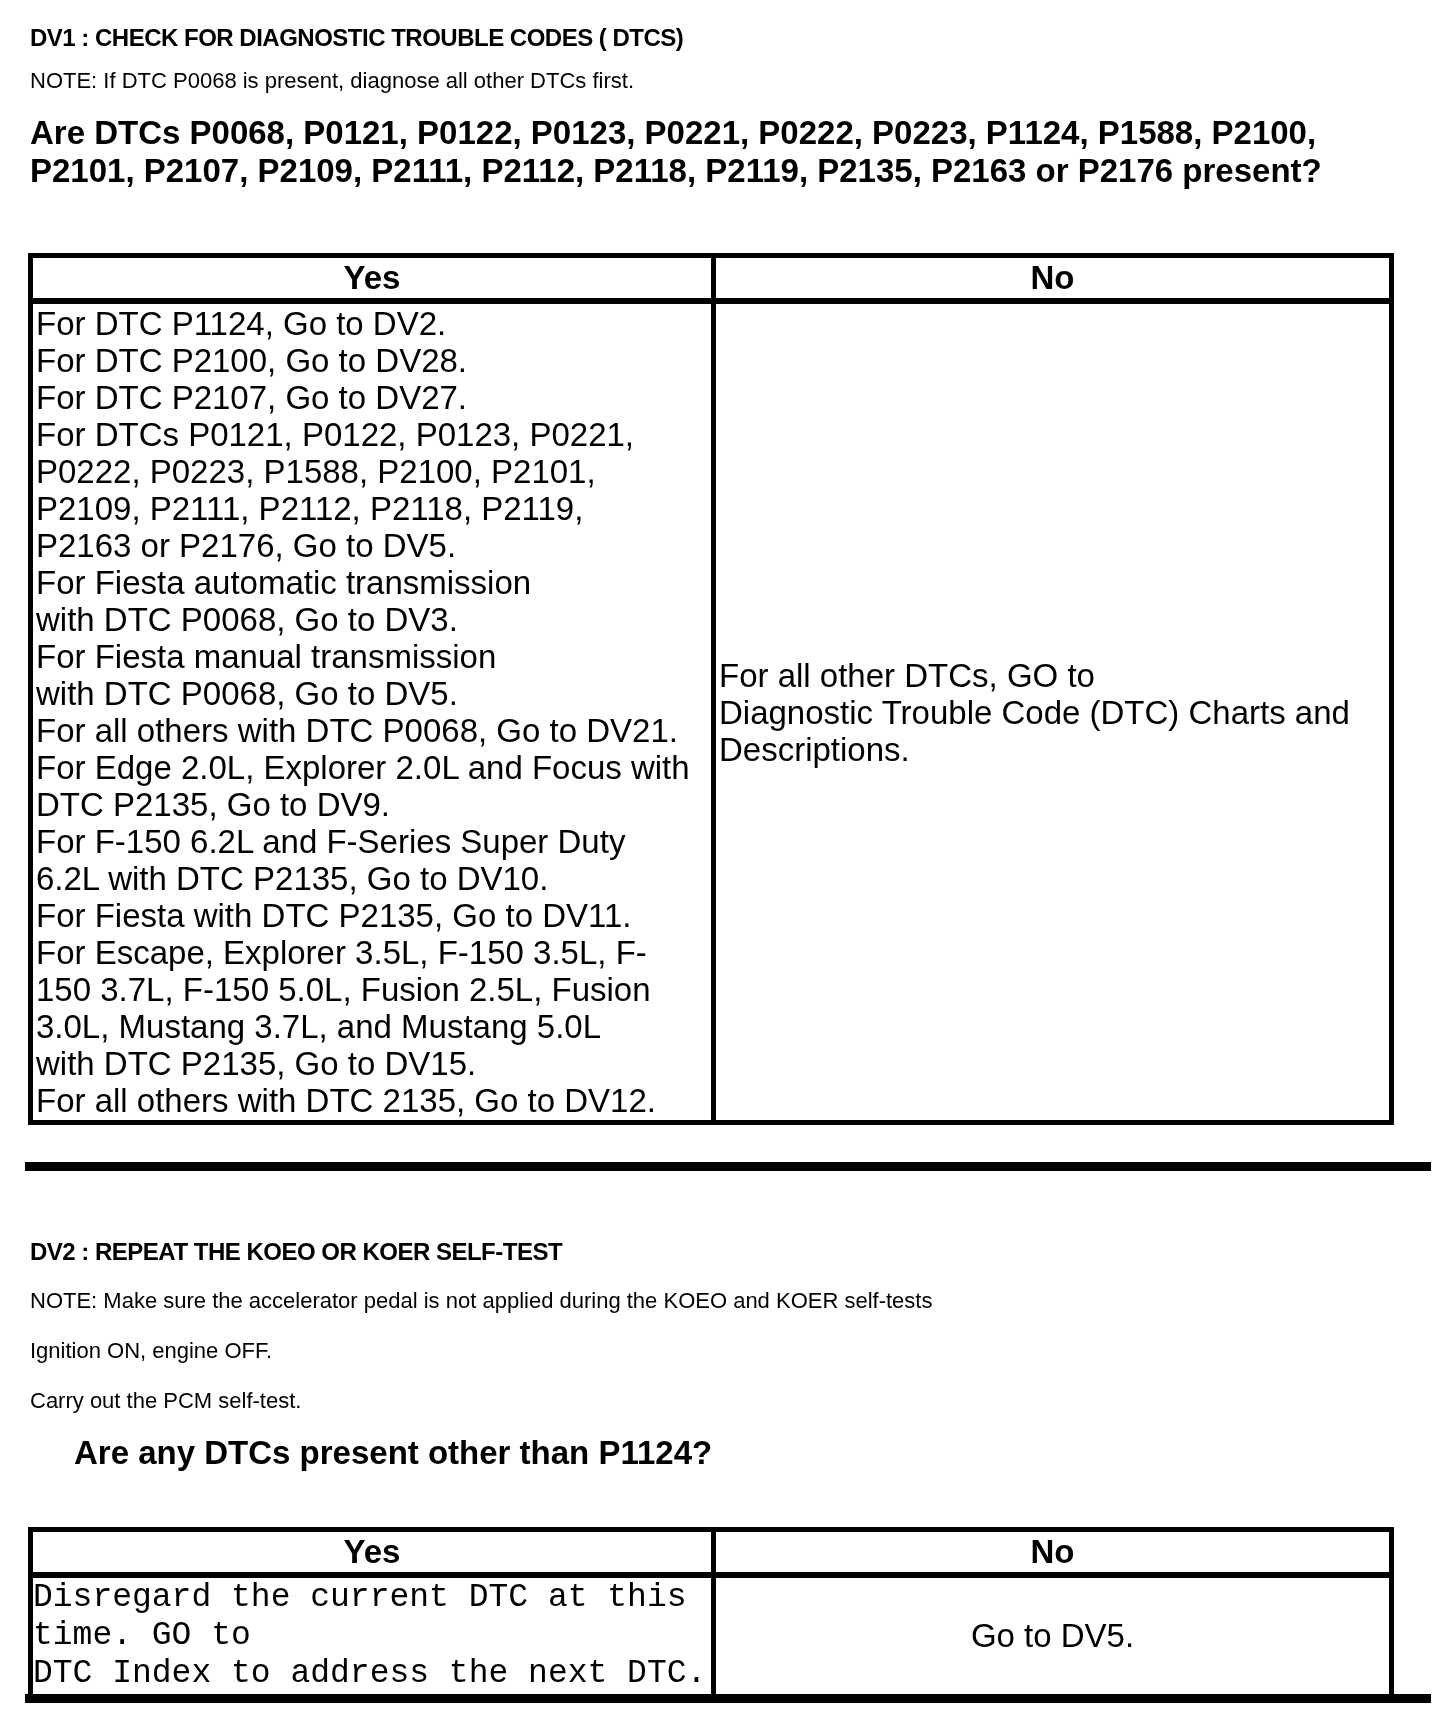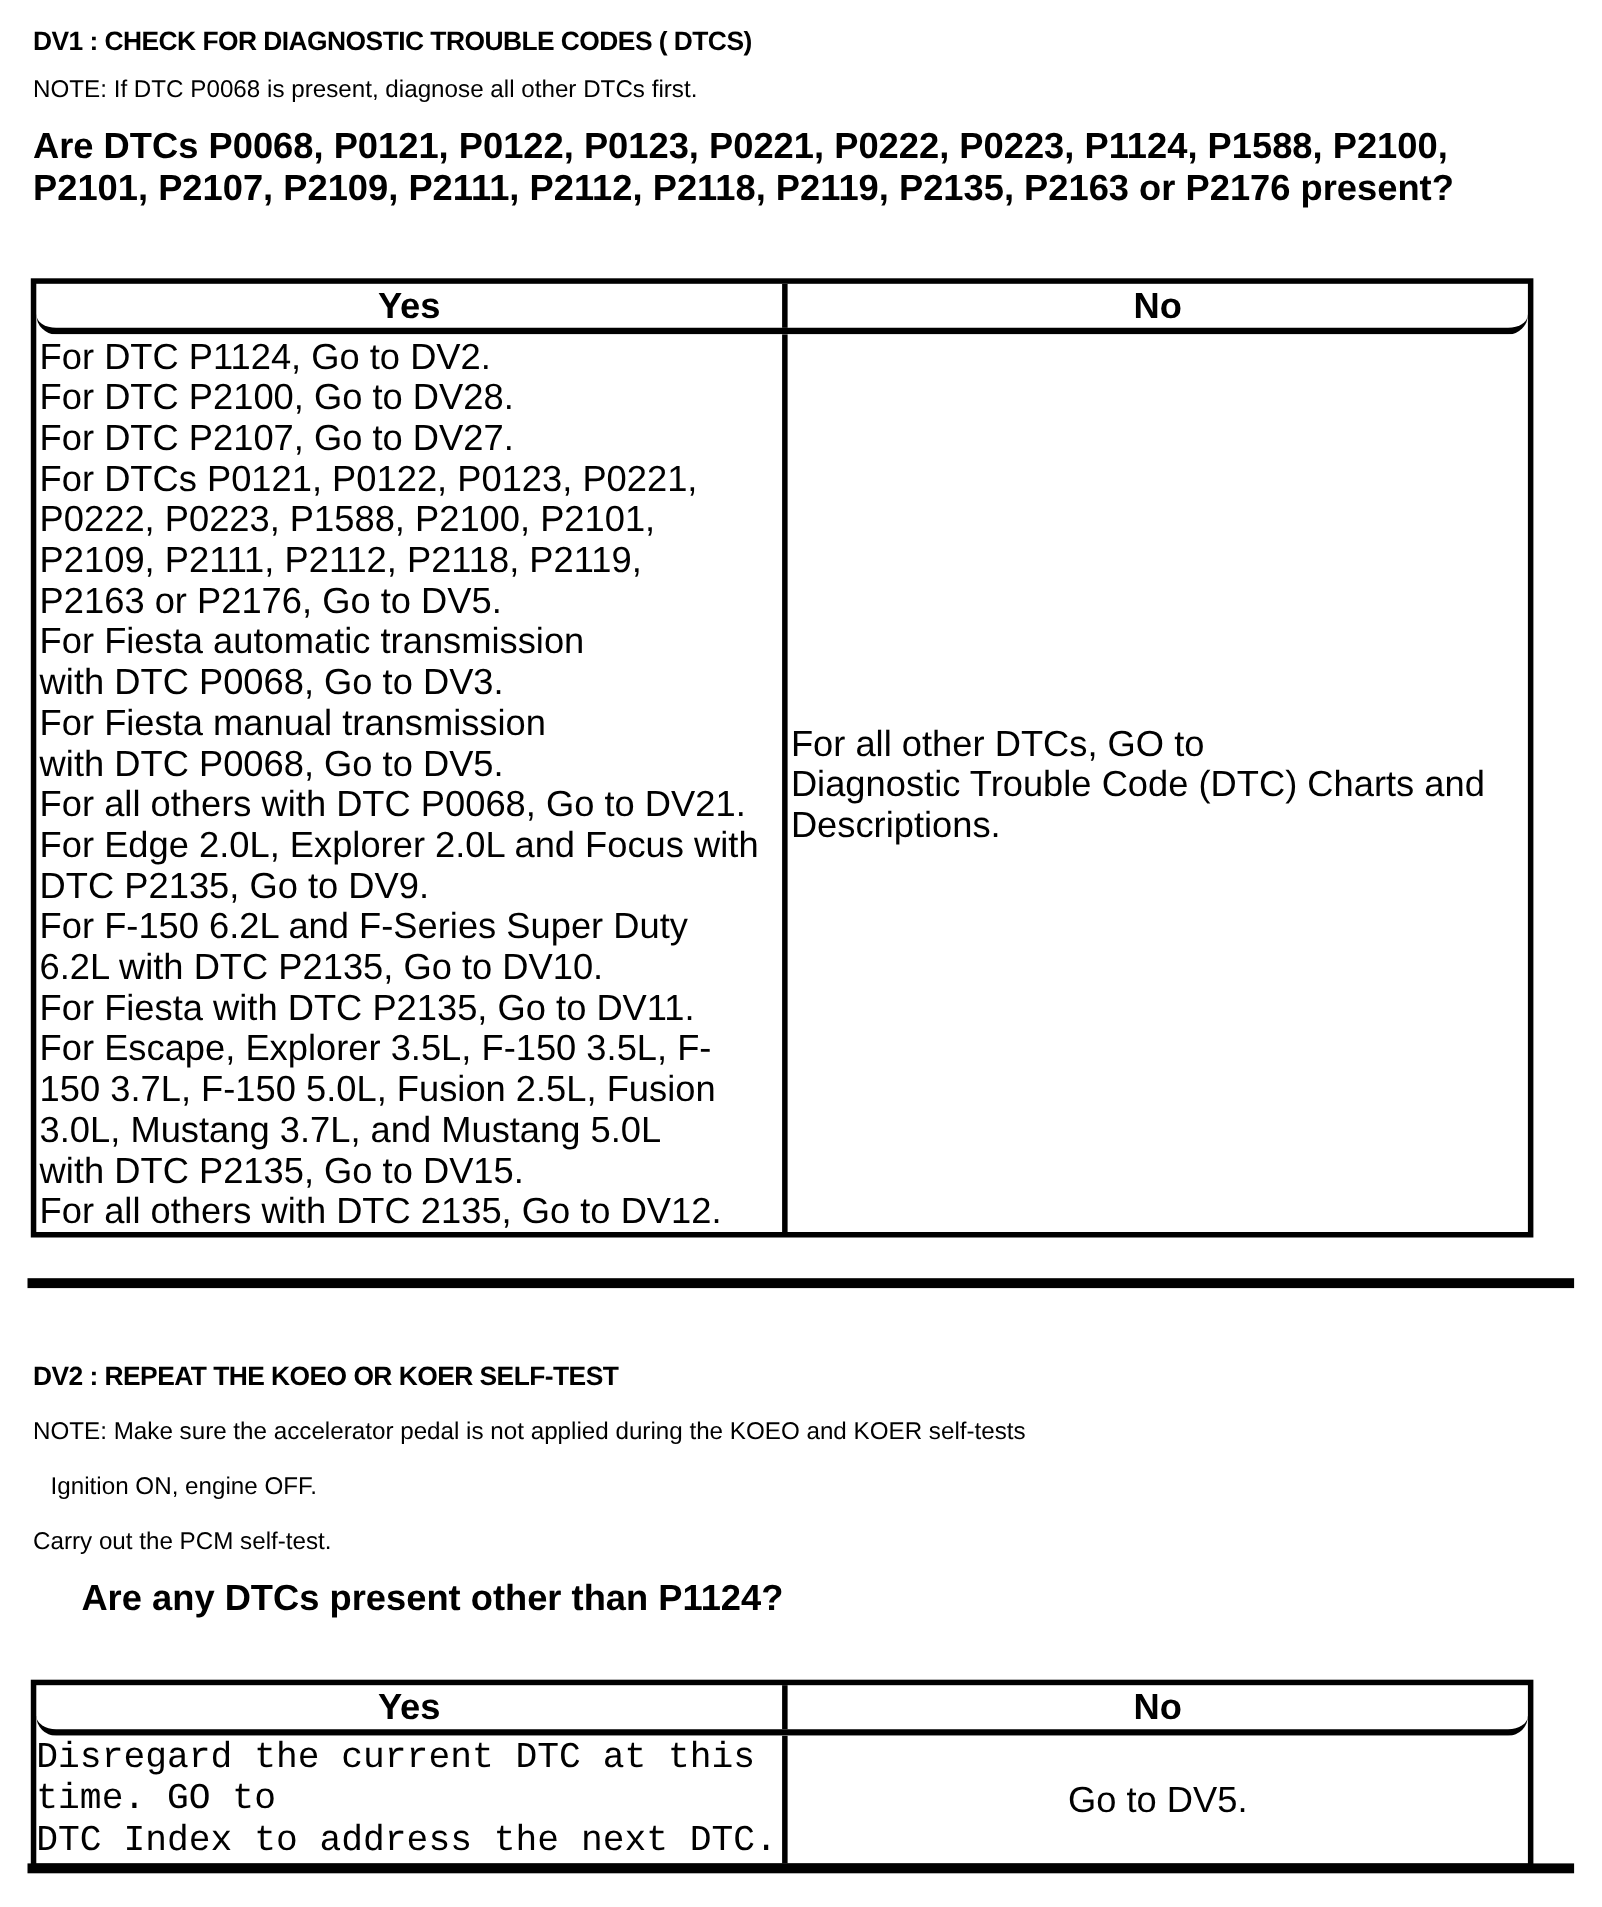--- a/index.html
+++ b/index.html
@@ -10,21 +10,21 @@
     position: relative; overflow: hidden;
   }
   .abs { position: absolute; }
   .sec-title { font-size: 24px; font-weight: bold; white-space: pre; letter-spacing: -0.5px; }
   .body-line { font-size: 22px; white-space: pre; }
   .question { font-size: 33px; font-weight: bold; white-space: pre-line; line-height: 38px; }
   .doc-table {
     position: absolute; left: 28px; width: 1366px;
     border: 5px solid #000; box-sizing: border-box; background: #fff;
   }
-  .thead { display: flex; border-bottom: 6px solid #000; border-radius: 18px; }
+  .thead { display: flex; border-bottom: 6px solid #000; }
   .th {
     width: 50%; box-sizing: border-box; text-align: center;
     font-weight: bold; font-size: 33px; line-height: 36px; padding: 2px 0;
   }
   .th-no { border-left: 5px solid #000; }
   .tbody { display: flex; align-items: stretch; }
   .td {
     width: 50%; box-sizing: border-box;
     font-size: 33px; line-height: 37px; white-space: pre-line;
   }
@@ -85,21 +85,21 @@
     </div>
   </div>
 </div>
 
 <div class="rule" style="top:1162px;"></div>
 
 <div class="abs sec-title" style="left:30px; top:1238px;">DV2 : REPEAT THE KOEO OR KOER SELF-TEST</div>
 
 <div class="abs body-line" style="left:30px; top:1288px;">NOTE: Make sure the accelerator pedal is not applied during the KOEO and KOER self-tests</div>
 
-<div class="abs body-line" style="left:46px; top:1338px;">Ignition ON, engine OFF.</div>
+<div class="abs body-line" style="left:30px; top:1338px;">Ignition ON, engine OFF.</div>
 
 <div class="abs body-line" style="left:30px; top:1388px;">Carry out the PCM self-test.</div>
 
 <div class="abs question" style="left:30px; top:1434px;margin-left:44px;">Are any DTCs present other than P1124?</div>
 
 <div class="doc-table" style="top:1527px;">
   <div class="thead">
     <div class="th">Yes</div>
     <div class="th th-no">No</div>
   </div>

